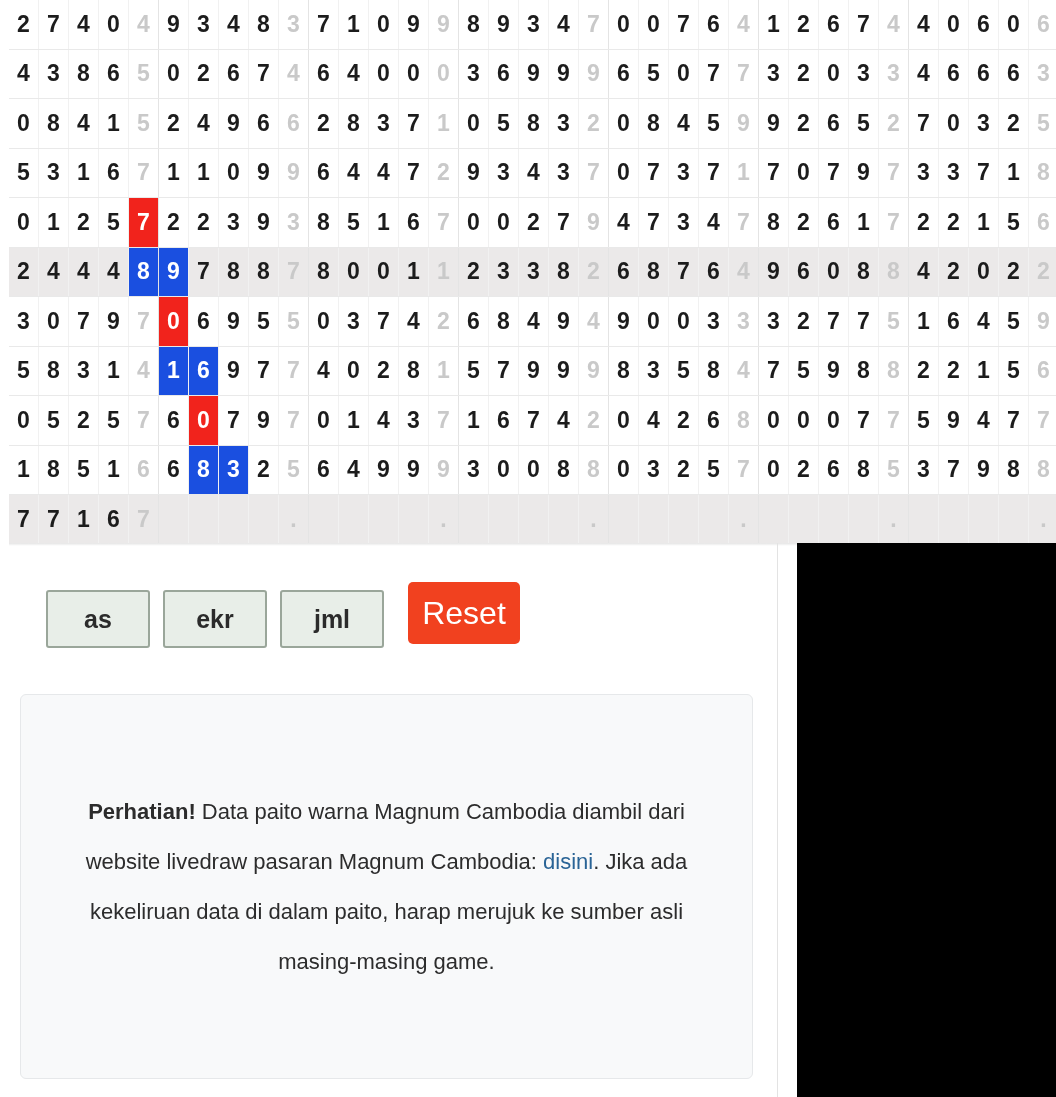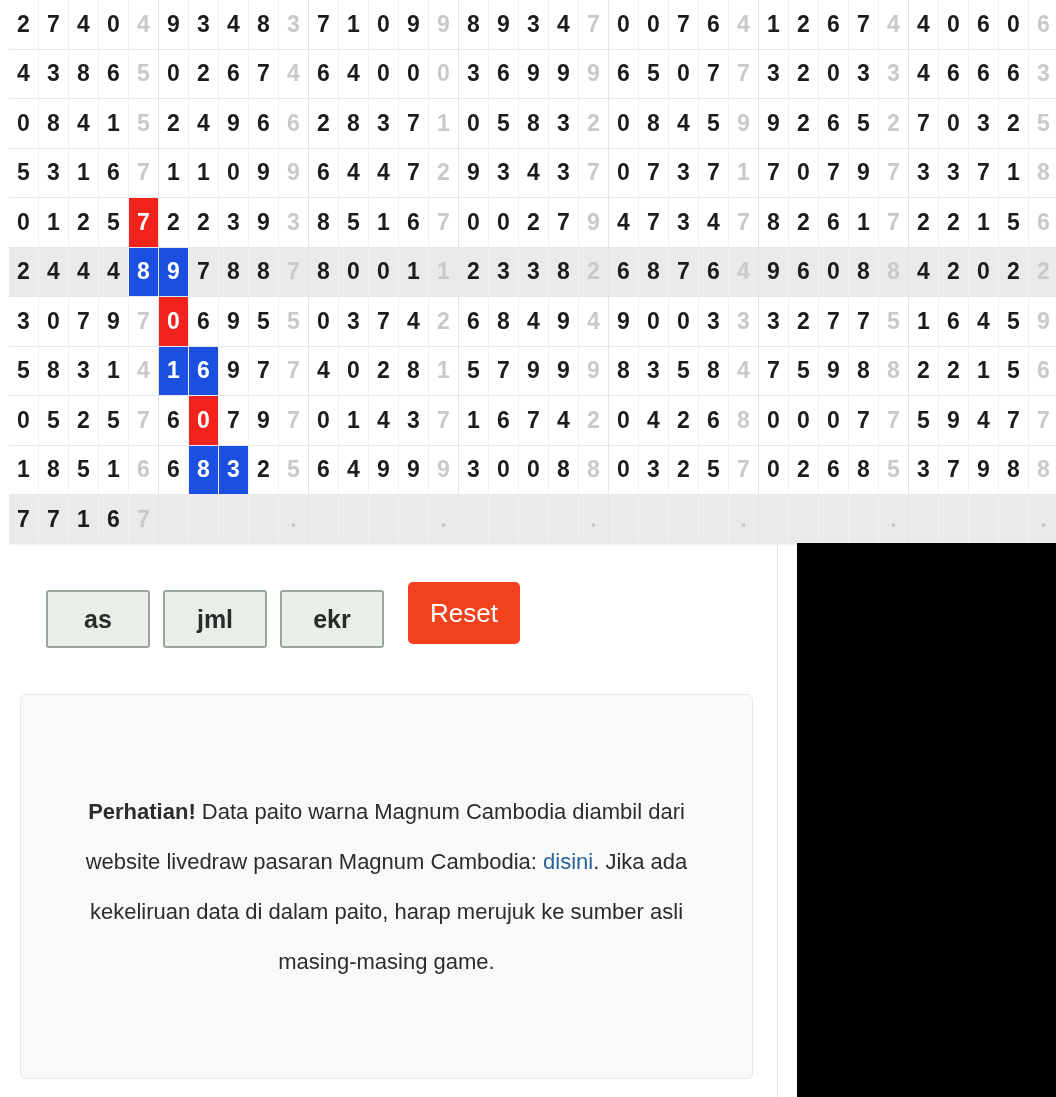--- a/index.html
+++ b/index.html
@@ -95,21 +95,21 @@
     margin-top: 12px;
   }
   .btn-reset {
     height: 62px;
     min-width: 112px;
     margin-left: 11px;
     background: #f1411f;
     border: none;
     border-radius: 5px;
     color: #ffffff;
-    font-size: 26px;
+    font-size: 32px;
     font-weight: normal;
     font-family: "Liberation Sans", sans-serif;
     cursor: pointer;
     display: flex;
     align-items: center;
     justify-content: center;
   }
 
   
   .notice {
@@ -584,22 +584,22 @@
             <td class="dim sep">.</td>
           </tr>
         </tbody>
     </table>
   </div>
 
   <div class="top-shadow"></div>
 
   <div class="btn-row">
     <button class="btn">as</button>
+    <button class="btn">ekr</button>
     <button class="btn">jml</button>
-    <button class="btn">ekr</button>
     <button class="btn-reset">Reset</button>
   </div>
 
   <div class="notice">
     <p>
       <b>Perhatian!</b><span> Data paito warna Magnum Cambodia diambil dari website livedraw pasaran Magnum Cambodia: </span><a href="#">disini</a><span>. Jika ada kekeliruan data di dalam paito, harap merujuk ke sumber asli masing-masing game.</span>
     </p>
   </div>
 
   <div class="v-divider"></div>

